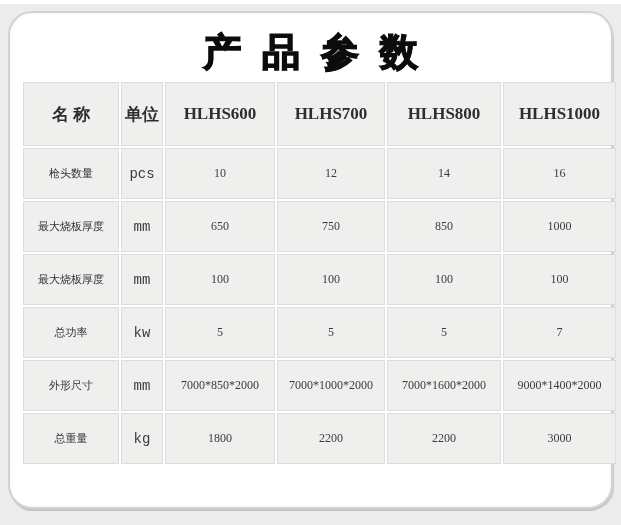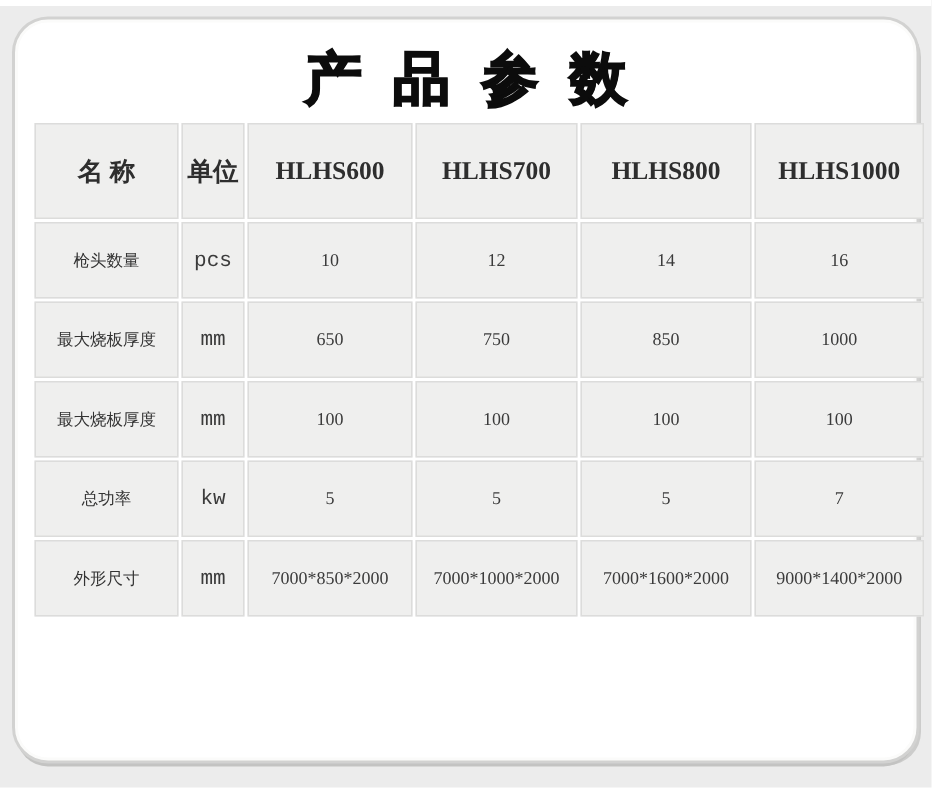--- a/index.html
+++ b/index.html
@@ -132,15 +132,23 @@
         <td>7</td>
       </tr>
       <tr>
         <td class="row-label">外形尺寸</td>
         <td class="row-unit">mm</td>
         <td>7000*850*2000</td>
         <td>7000*1000*2000</td>
         <td>7000*1600*2000</td>
         <td>9000*1400*2000</td>
       </tr>
+      <tr>
+        <td class="row-label">总重量</td>
+        <td class="row-unit">kg</td>
+        <td>1800</td>
+        <td>2200</td>
+        <td>2200</td>
+        <td>3000</td>
+      </tr>
     </tbody>
   </table>
 </div>
 
 </body></html>

